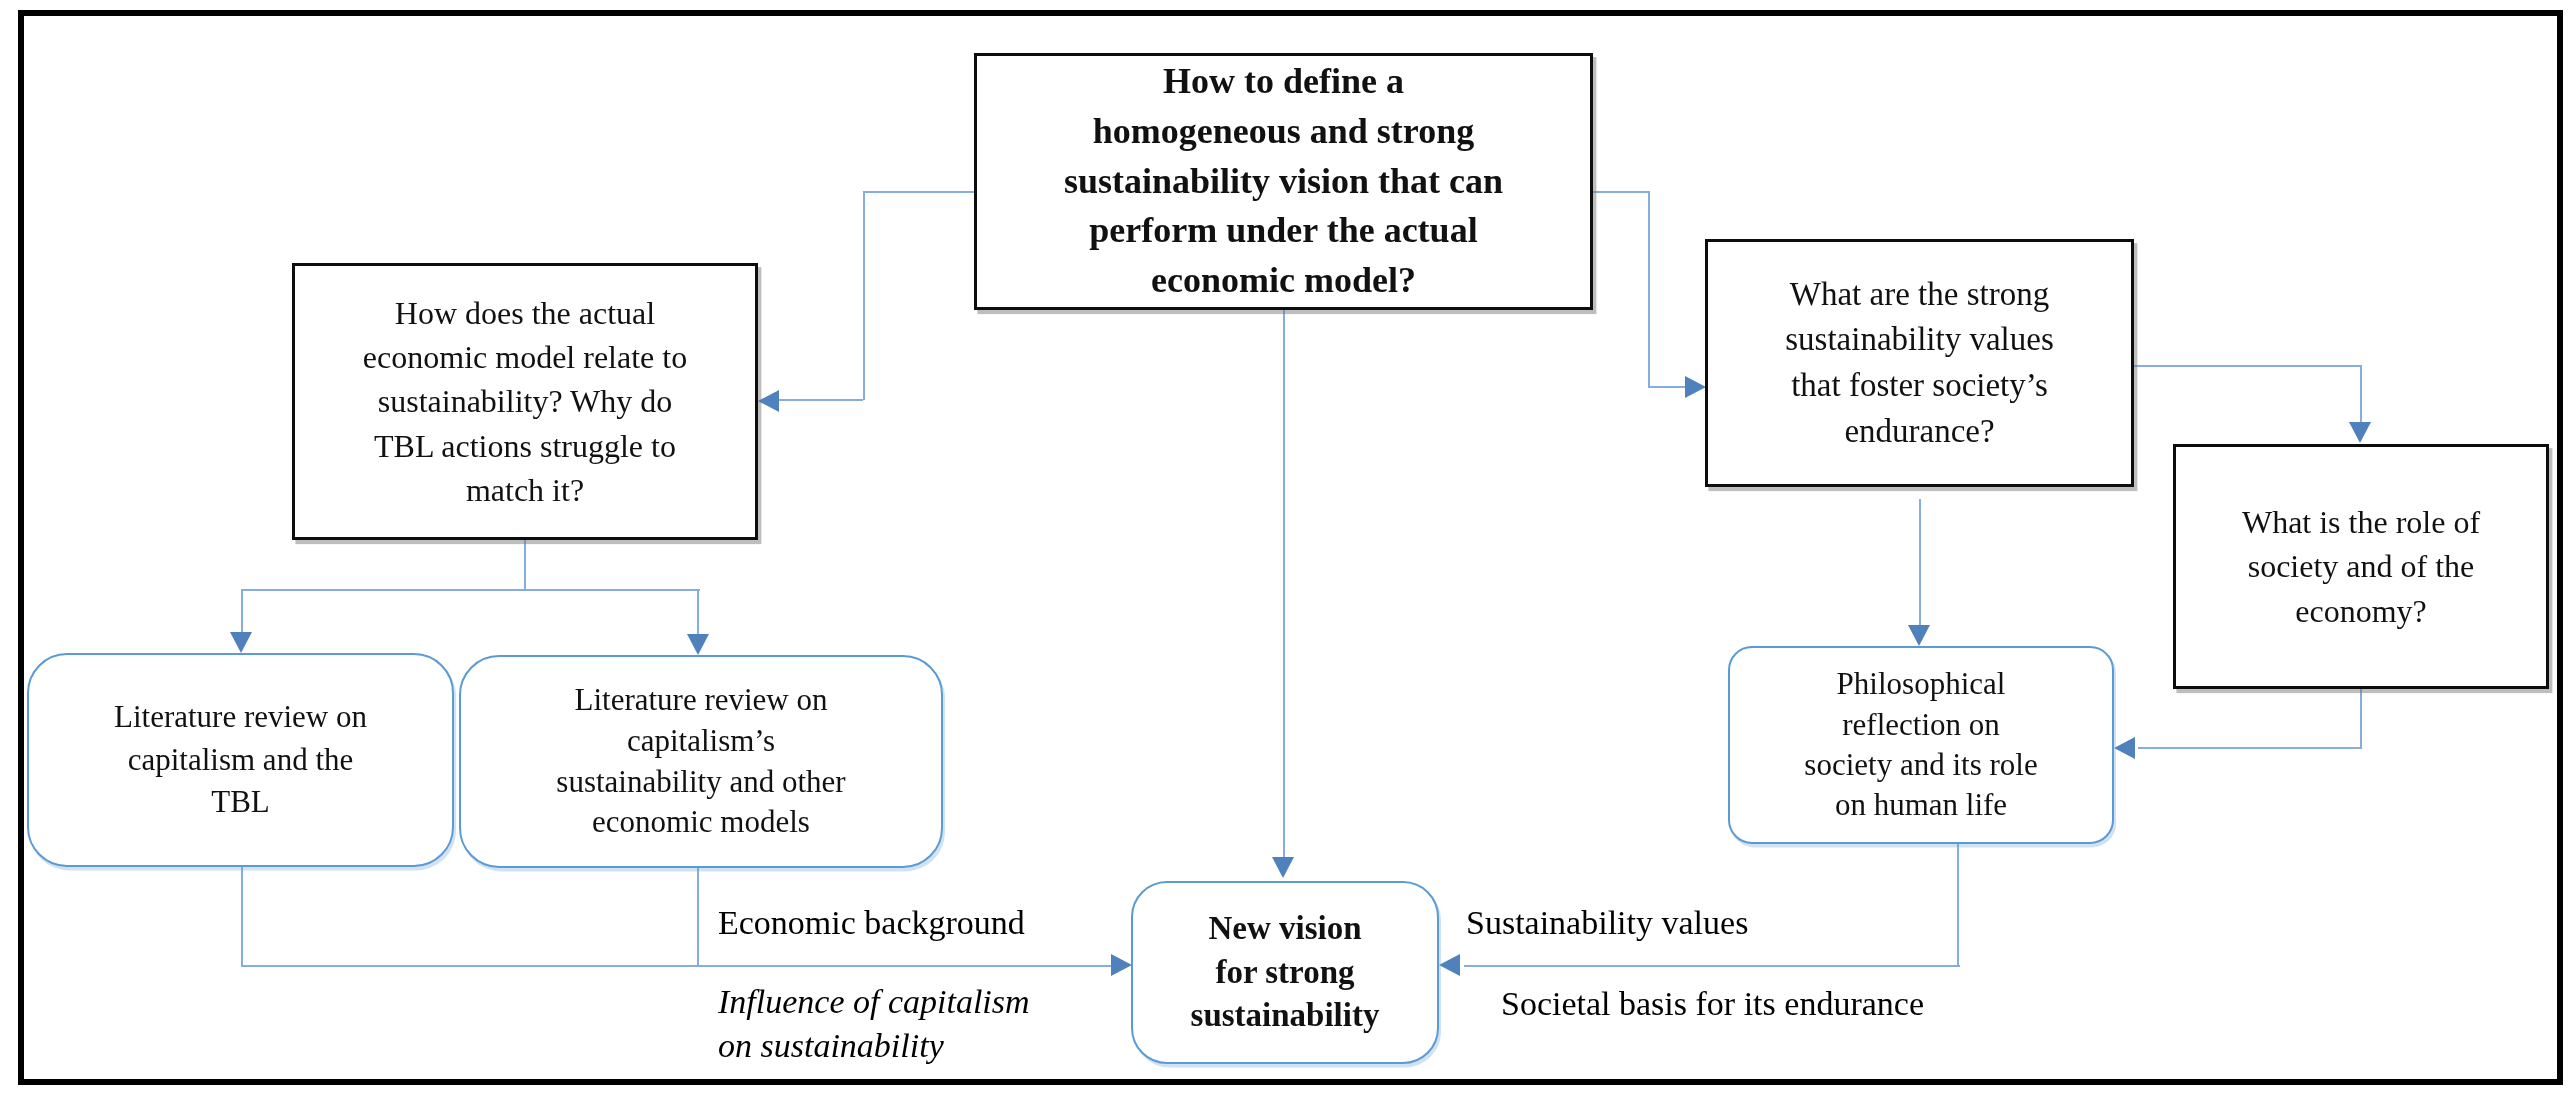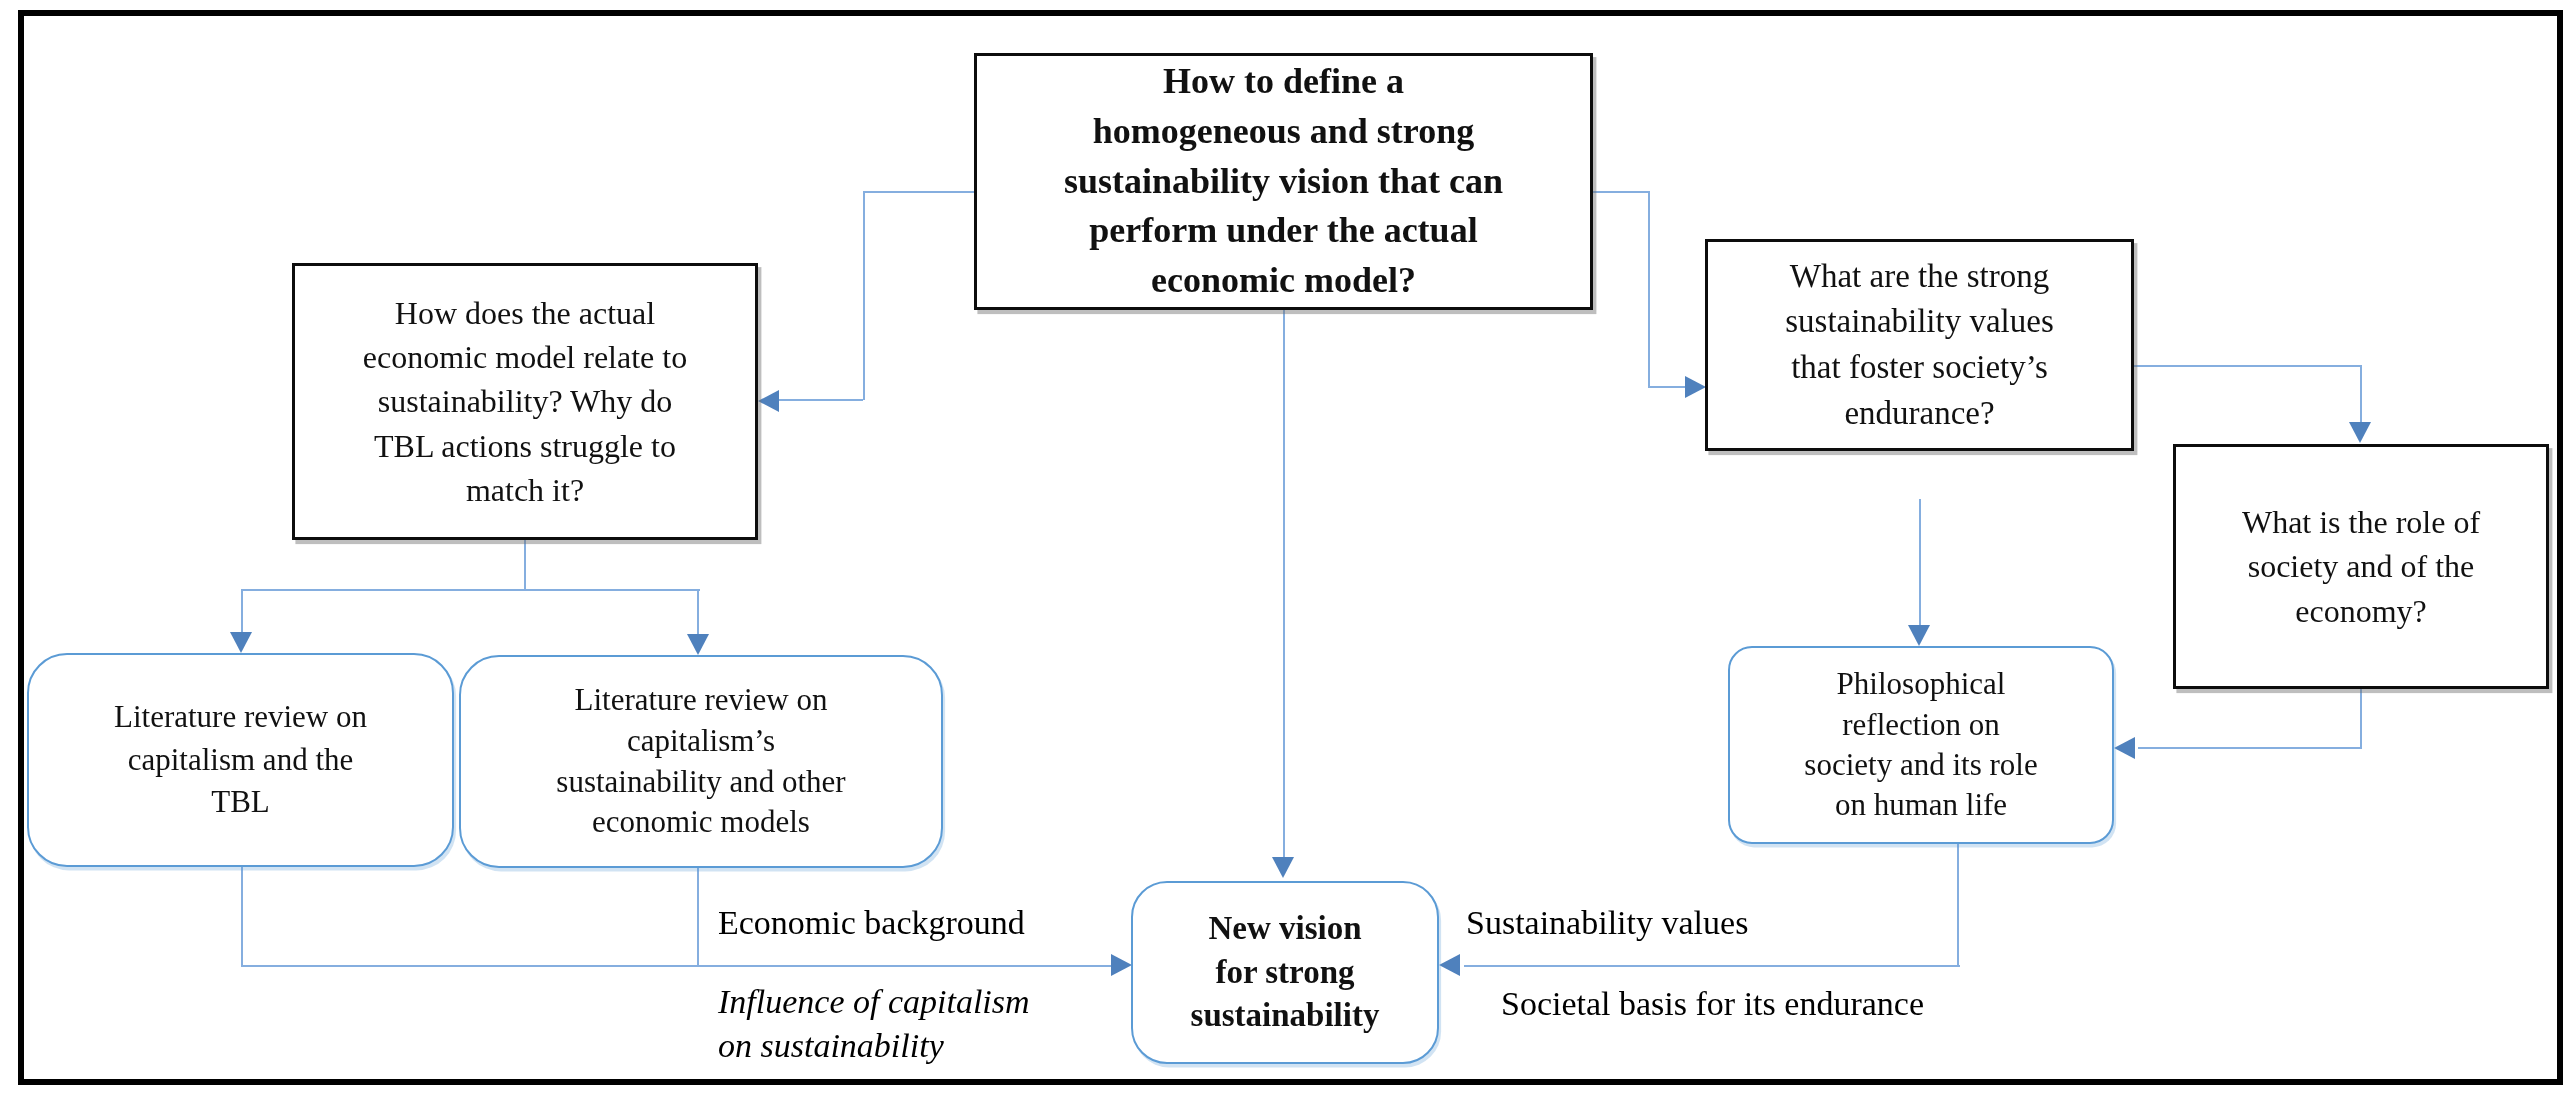--- a/index.html
+++ b/index.html
@@ -96,21 +96,21 @@
   </div>
 
   <div class="node black-box" style="left:292px;top:263px;width:466px;height:277px;font-size:32px;padding:0 9.6px;">
     <span>How does the actual
 economic model relate to
 sustainability? Why do
 TBL actions struggle to
 match it?</span>
   </div>
 
-  <div class="node black-box" style="left:1705px;top:239px;width:429px;height:212px;font-size:33px;padding:0 9.6px;">
+  <div class="node black-box" style="left:1705px;top:239px;width:429px;height:248px;font-size:33px;padding:0 9.6px;">
     <span>What are the strong
 sustainability values
 that foster society’s
 endurance?</span>
   </div>
 
   <div class="node black-box" style="left:2173px;top:444px;width:376px;height:245px;font-size:32px;padding:0 9px;">
     <span>What is the role of
 society and of the
 economy?</span>

